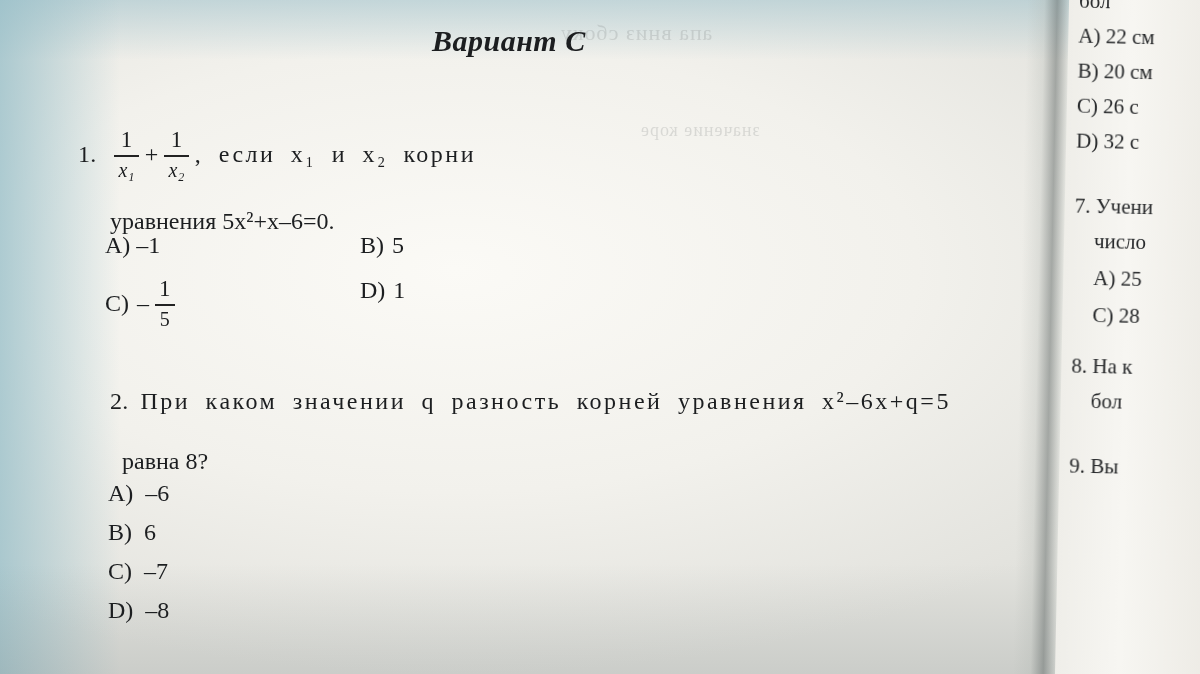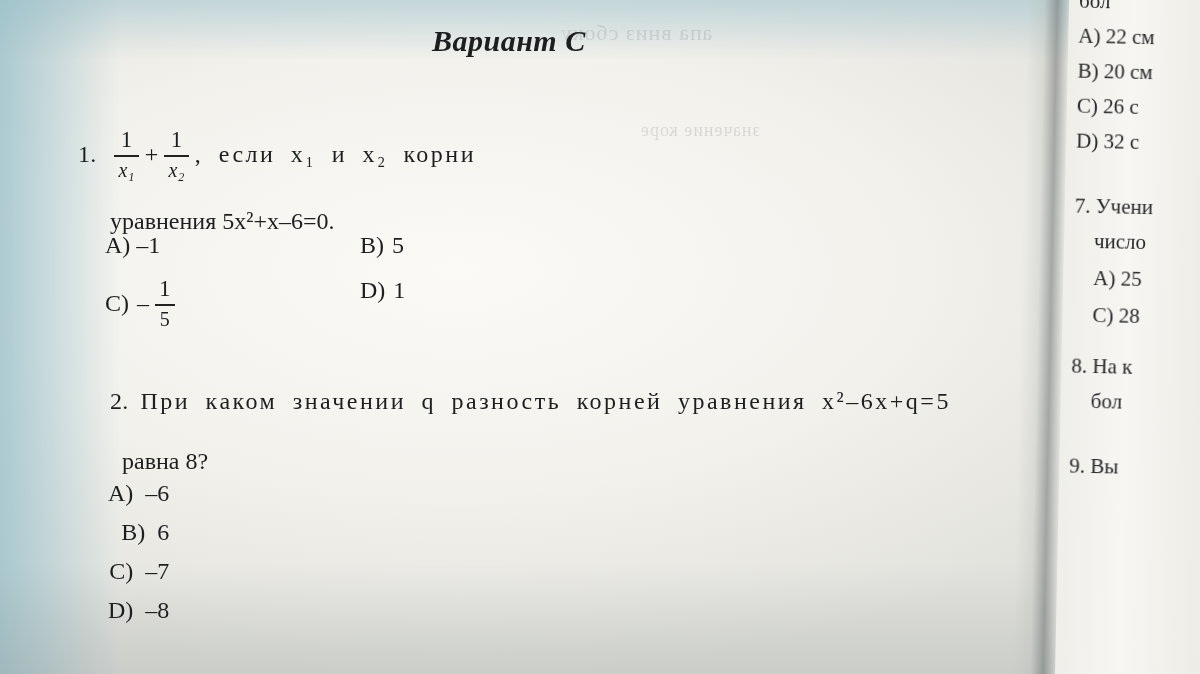--- a/index.html
+++ b/index.html
@@ -156,21 +156,21 @@
   .q1-ans { left: 105px; top: 232px; width: 420px; }
   .q1-ans .row {
     display: flex;
     align-items: flex-start;
     margin-bottom: 14px;
   }
   .q1-ans .col-a { width: 255px; display:flex; align-items:center;}
   .q1-ans .col-b { display:flex; align-items:center;}
 
   .q2-ans { left: 108px; top: 480px; }
-  .q2-ans .row { margin-bottom: 12px; text-align: right; }
+  .q2-ans .row { margin-bottom: 12px; }
 
   .blur-soft { filter: blur(0.25px); }
 </style>
 </head>
 <body>
 
 <div class="page">
   <div class="paper"></div>
   <div class="paper-tint-top"></div>
   <div class="paper-tint-left"></div>

